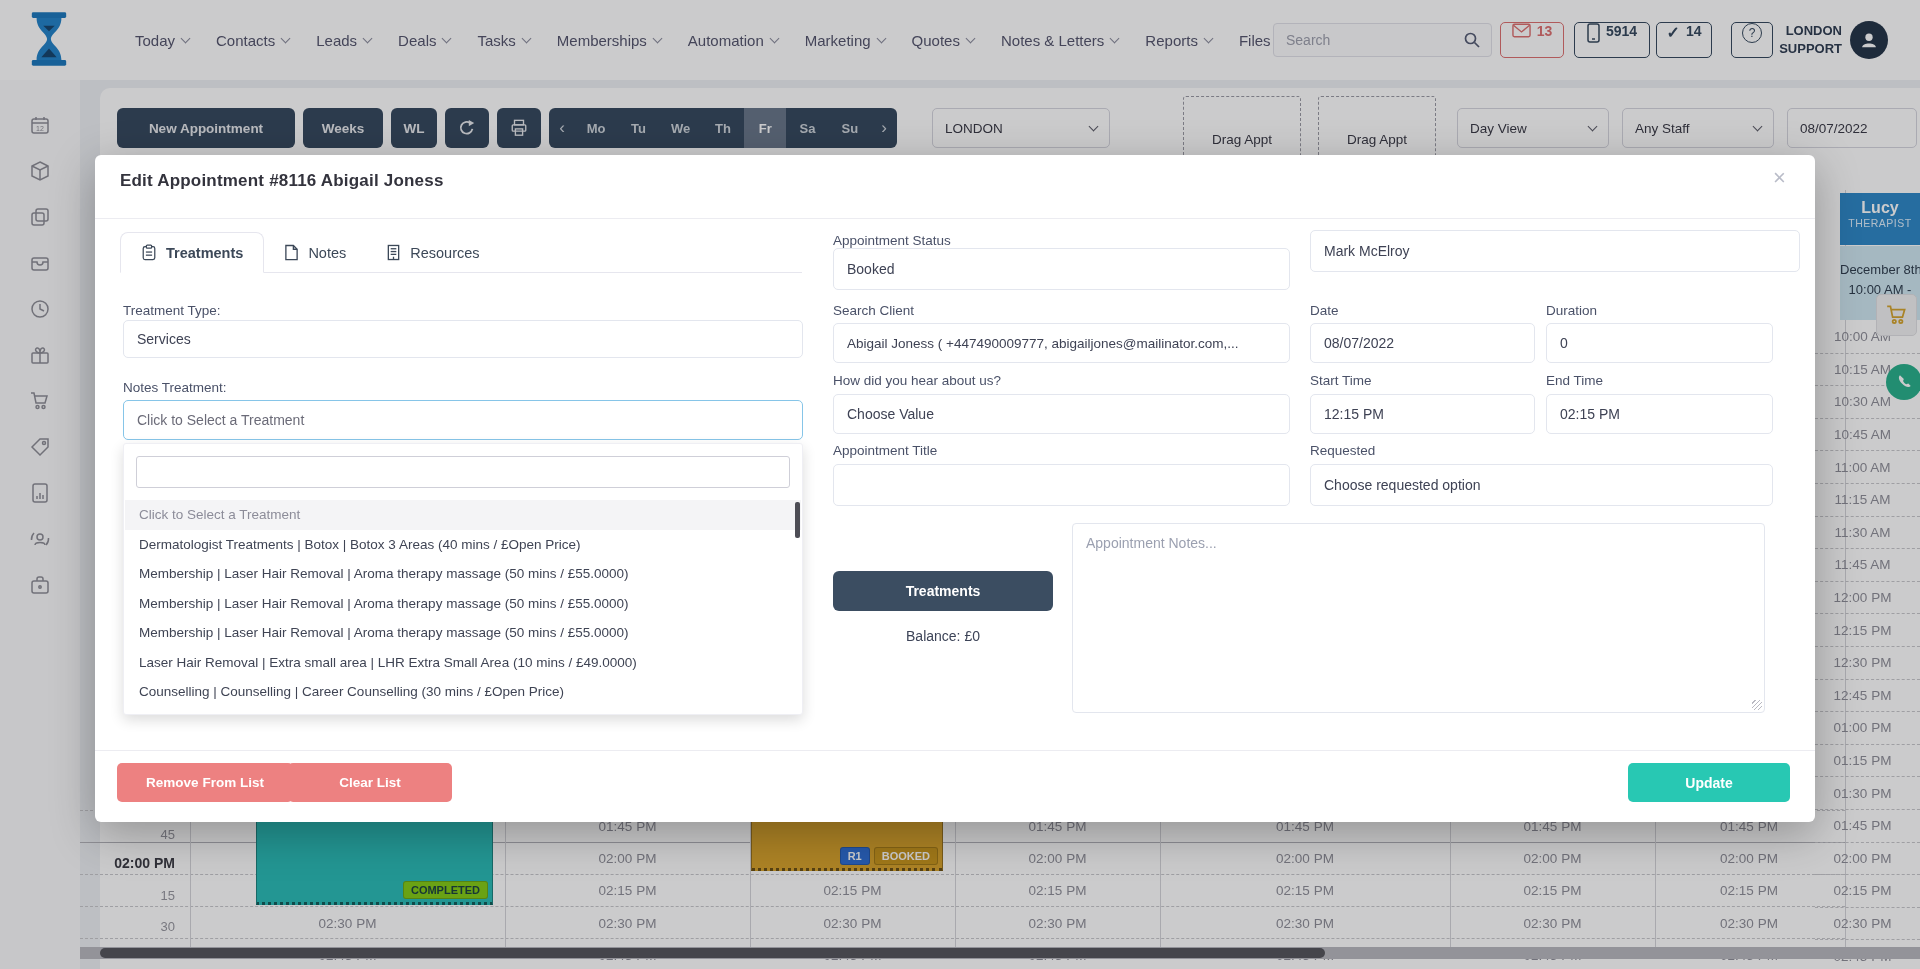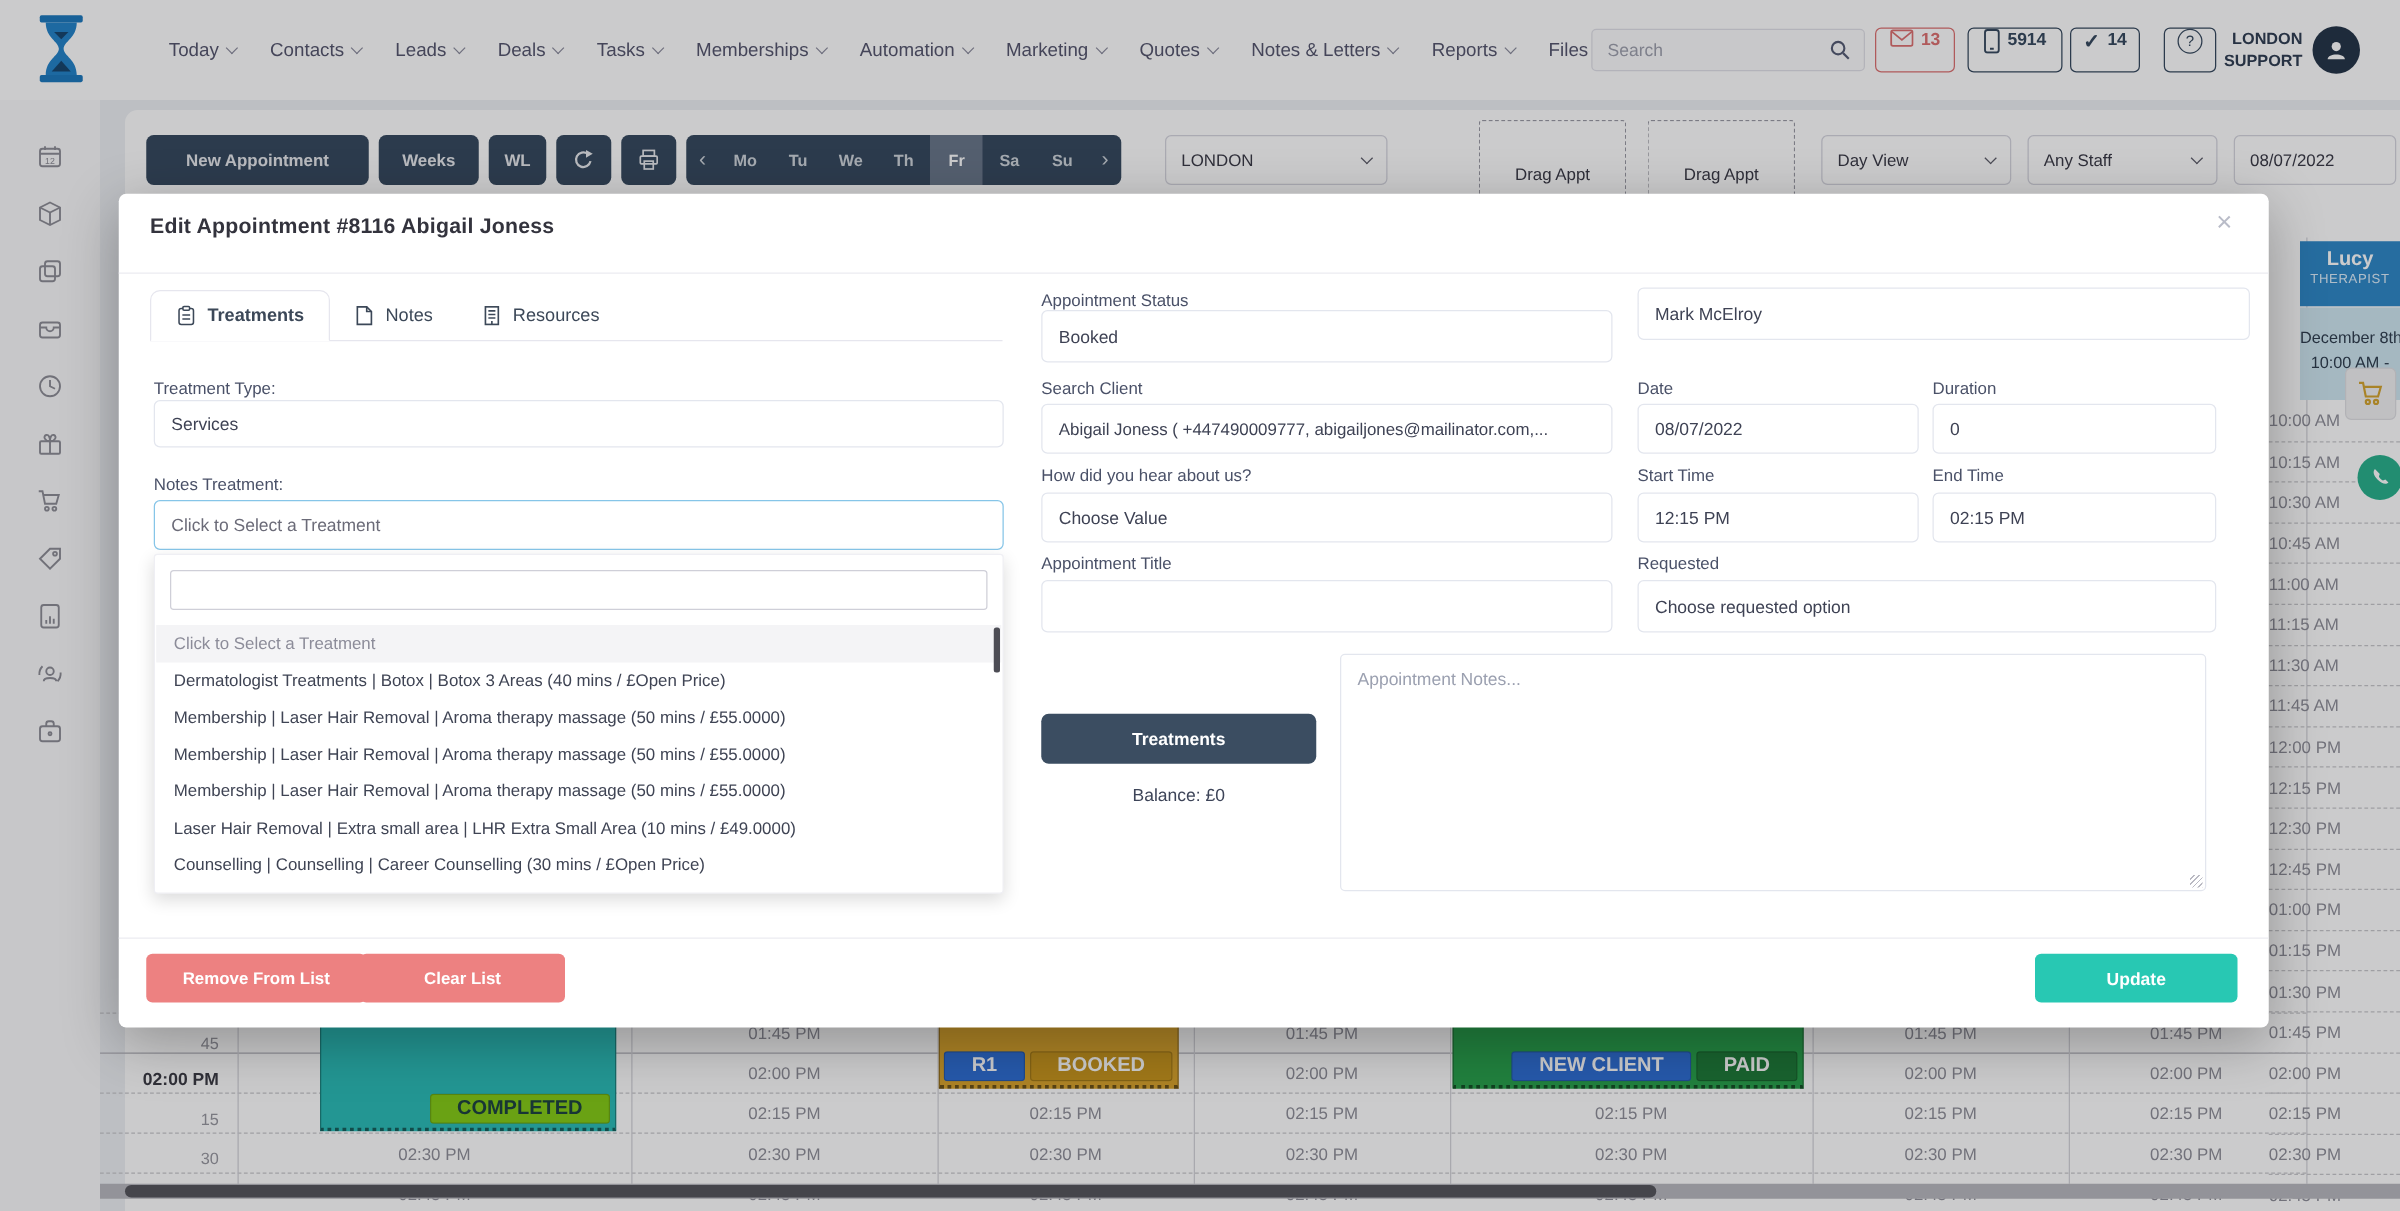--- a/index.html
+++ b/index.html
@@ -41,23 +41,23 @@
   
   .gridline{position:absolute;left:80px;width:1765px;height:0;z-index:2}
   .dashed{border-top:1px dashed #c7c7cc}
   .solidln{border-top:1px solid #b4b4bb}
   .vline{position:absolute;width:1px;background:#d4d4d9;z-index:2}
   .slot-col{position:absolute;top:810px;height:162px;z-index:2}
   .slot-row{height:32.4px;display:flex;align-items:center;justify-content:center;font-size:13.5px;color:#8f8f99}
   .gut{position:absolute;left:80px;width:95px;text-align:right;font-size:13px;color:#97979f;z-index:2}
   .appt{position:absolute;top:790px;border:1px solid rgba(0,0,0,.3);border-bottom:3px dotted rgba(0,0,0,.5);z-index:3}
   .appt-badges{position:absolute;right:4px;bottom:3px;display:flex;gap:4px}
-  .badge{font-size:16px;font-weight:700;color:#fff;padding:2px 21px;border-radius:3px;border:1px solid rgba(0,0,0,.18);white-space:nowrap}
+  .badge{font-size:11px;font-weight:700;color:#fff;padding:2px 7px;border-radius:3px;border:1px solid rgba(0,0,0,.18);white-space:nowrap}
   .rtimes{position:absolute;left:1815px;top:321px;width:105px;z-index:2}
-  .time-row{height:32.6px;display:flex;align-items:center;justify-content:flex-start;padding-right:10px;font-size:13.5px;color:#8f8f99;border-bottom:1px dashed #c7c7cc}
+  .time-row{height:32.6px;display:flex;align-items:center;justify-content:center;padding-right:10px;font-size:13.5px;color:#8f8f99;border-bottom:1px dashed #c7c7cc}
   .staffhdr{position:absolute;left:1840px;top:193px;width:80px;height:52px;background:#2e88c8;color:#fff;text-align:center;z-index:4;overflow:hidden;padding-top:6px}
   .staffhdr .nm{font-size:16px;font-weight:600}
   .staffhdr .rl{font-size:10.5px;color:#ddeefb;letter-spacing:.5px;white-space:nowrap}
   .avail{position:absolute;left:1840px;top:246px;width:80px;height:74px;background:#cfe7f2;color:#2f3e4e;font-size:13px;text-align:center;z-index:4;overflow:hidden;padding-top:14px;line-height:1.5;white-space:nowrap}
   .fab-cart{position:absolute;left:1876px;top:294px;width:41px;height:42px;background:#f2f2f3;border:1px solid #e0e0e3;border-radius:5px;display:flex;align-items:center;justify-content:center;z-index:5}
   .fab-phone{position:absolute;left:1886px;top:364px;width:36px;height:36px;background:#29b18c;border-radius:50%;display:flex;align-items:center;justify-content:center;z-index:5}
   .hscroll-track{position:absolute;left:80px;top:947px;width:1840px;height:12px;background:#b9b9bf;z-index:4}
   .hscroll-thumb{position:absolute;left:20px;top:1px;width:1225px;height:10px;background:#55555c;border-radius:5px}
 
   
@@ -504,27 +504,20 @@
     <span class="badge" style="background: #84cc16; color: rgb(29, 67, 64);">COMPLETED</span>
       </div>
   </div>
   <div class="appt" style="left:751px;width:192px;height:81px;background:#d9a42c">
     <div class="appt-badges">
 
     <span class="badge" style="background: rgb(46, 111, 214); color: rgb(255, 255, 255);">R1</span>
         <span class="badge" style="background: rgb(201, 150, 29); color: rgb(255, 255, 255);">BOOKED</span>
       </div>
   </div>
-  <div class="appt" style="left:1162px;width:281px;height:81px;background:#28a24b">
-    <div class="appt-badges">
-
-    <span class="badge" style="background: rgb(46, 111, 214); color: rgb(255, 255, 255);">NEW CLIENT</span>
-        <span class="badge" style="background: rgb(30, 124, 56); color: rgb(255, 255, 255);">PAID</span>
-      </div>
-  </div>
 
   <div class="rtimes">
 
   <div class="time-row">
         <span>10:00 AM</span>
       </div>
       <div class="time-row">
         <span>10:15 AM</span>
       </div>
       <div class="time-row">

